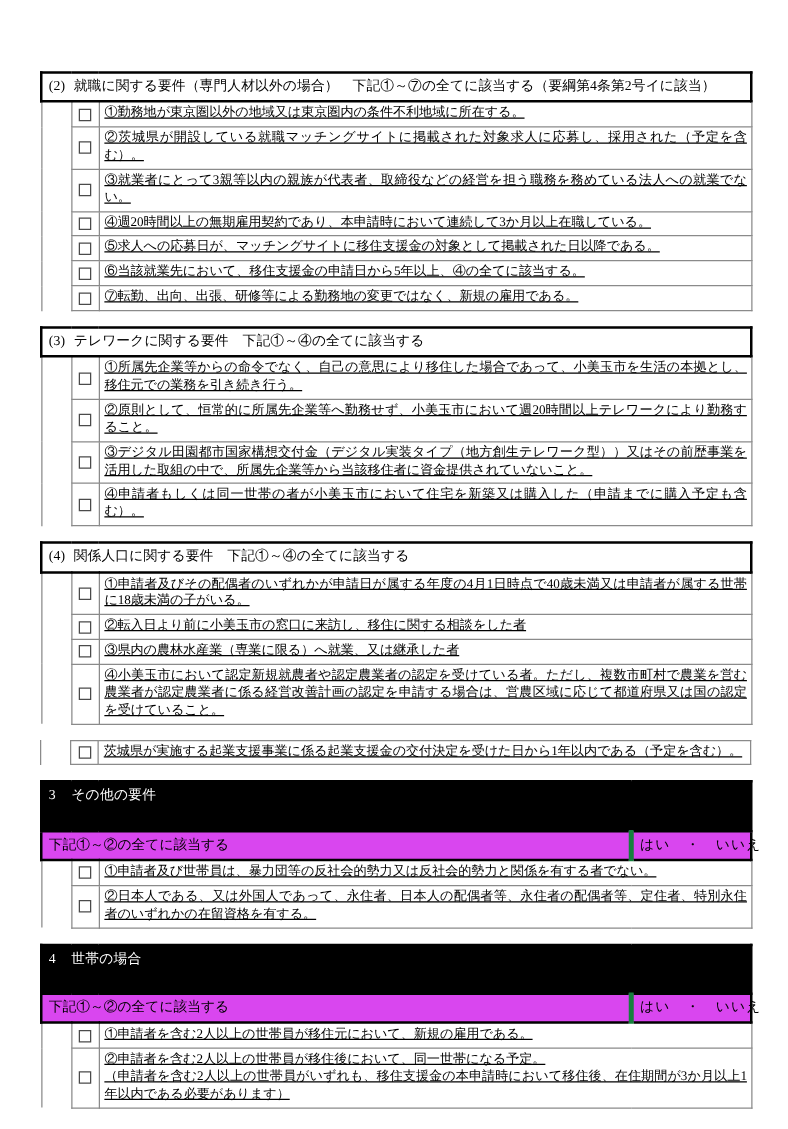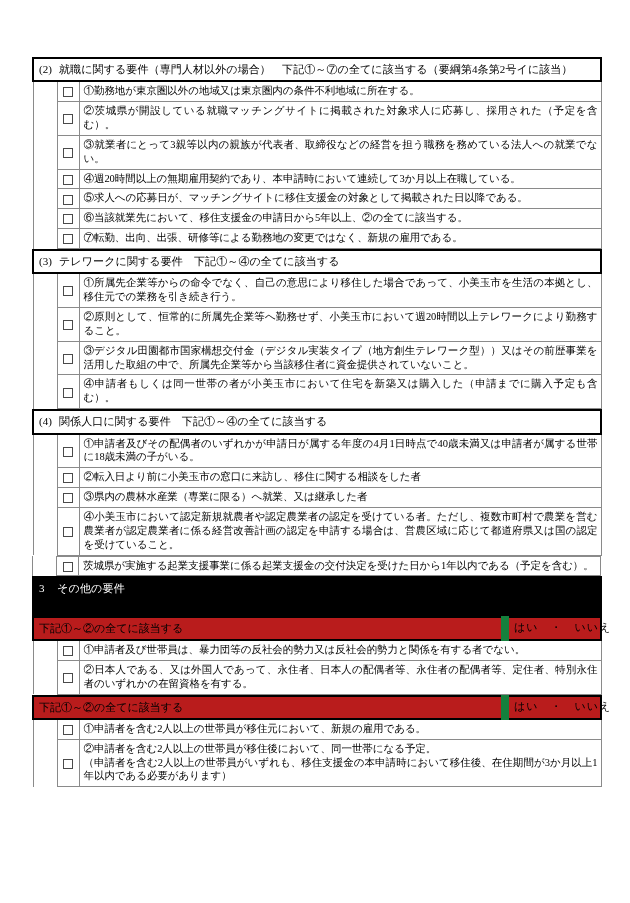--- a/index.html
+++ b/index.html
@@ -24,21 +24,21 @@
   }
 
   
   .block {
     width: 568px;
     border-collapse: collapse;
     table-layout: fixed;
     font-size: 10.5px;
     line-height: 1.30;
   }
-  .block + .block { margin-top: 0; }
+  .block + .block { margin-top: 12px; }
 
   col.c-spacer { width: 24px; }
   col.c-check  { width: 22px; }
   col.c-text   { width: 522px; }
   col.c-text-narrow { width: 426px; }
   col.c-yn     { width: 96px; }
 
   
   tr.subhead > td {
     border: 2px solid #000;
@@ -78,20 +78,21 @@
     background: #fff;
     vertical-align: middle;
   }
   td.txt {
     padding: 2px 3px 3px 4px;
     font-size: 10.5px;
     line-height: 1.32;
     letter-spacing: -0.05px;
     text-align: justify;
     text-justify: inter-character;
+    text-decoration: underline;
   }
   td.txt p { margin: 0; }
 
   
   .majorblock {
     width: 568px;
     border-collapse: collapse;
     table-layout: fixed;
     margin-top: 18px;
   }
@@ -103,28 +104,27 @@
     font-size: 11px;
     letter-spacing: 0.2px;
     white-space: nowrap;
   }
   .bb-num { display: inline-block; min-width: 18px; }
 
   tr.subline > td {
     border: 2px solid #000;
     padding: 3px 4px 4px 5px;
     font-size: 11px;
-    background: #b91c1c;
+    background: #d946ef;
     white-space: nowrap;
   }
   tr.subline > td.yn {
     text-align: right;
     letter-spacing: 1px;
-    border-left: 8px solid #15803d;
-    font-family: Liberation Mono, monospace;
+    border-left: 4px solid #15803d;
   }
 </style>
 </head>
 <body>
 
 <div class="page">
   <div id="render-root">
       <table class="block">
         <colgroup>
           <col class="c-spacer">
@@ -167,21 +167,21 @@
             <td class="spacer"></td>
             <td class="chk"><span class="checkbox" role="checkbox" aria-label="□"></span></td>
             <td class="txt">
               <p>⑤求人への応募日が、マッチングサイトに移住支援金の対象として掲載された日以降である。</p>
             </td>
           </tr>
           <tr class="item">
             <td class="spacer"></td>
             <td class="chk"><span class="checkbox" role="checkbox" aria-label="□"></span></td>
             <td class="txt">
-              <p>⑥当該就業先において、移住支援金の申請日から5年以上、②の全てに該当する。</p>
+              <p>⑥当該就業先において、移住支援金の申請日から5年以上、④の全てに該当する。</p>
             </td>
           </tr>
           <tr class="item">
             <td class="spacer"></td>
             <td class="chk"><span class="checkbox" role="checkbox" aria-label="□"></span></td>
             <td class="txt">
               <p>⑦転勤、出向、出張、研修等による勤務地の変更ではなく、新規の雇用である。</p>
             </td>
           </tr>
         </tbody>
@@ -314,20 +314,23 @@
         </tbody>
       </table>
       <table class="block majorblock">
         <colgroup>
           <col class="c-spacer">
           <col class="c-check">
           <col class="c-text-narrow">
           <col class="c-yn">
         </colgroup>
         <tbody>
+          <tr class="blackbar">
+            <td colspan="4"><span class="bb-num">4</span><span>世帯の場合</span></td>
+          </tr>
           <tr class="subline">
             <td colspan="3">下記①～②の全てに該当する</td>
             <td class="yn">はい　・　いいえ</td>
           </tr>
           <tr class="item">
             <td class="spacer"></td>
             <td class="chk"><span class="checkbox" role="checkbox" aria-label="□"></span></td>
             <td class="txt" colspan="2">
               <p>①申請者を含む2人以上の世帯員が移住元において、新規の雇用である。</p>
             </td>

